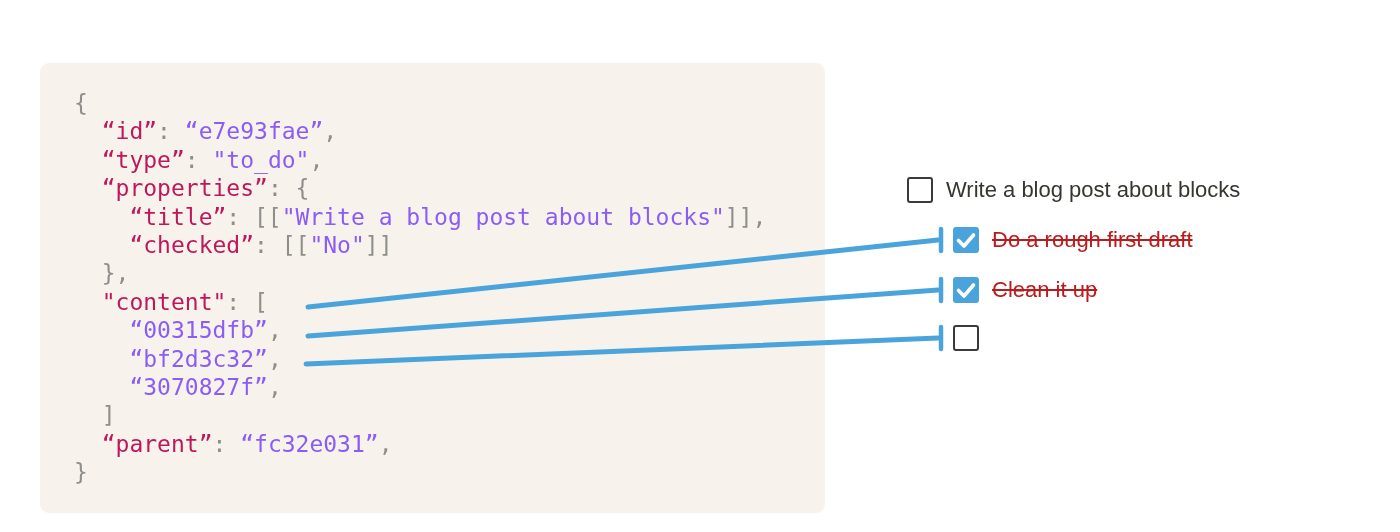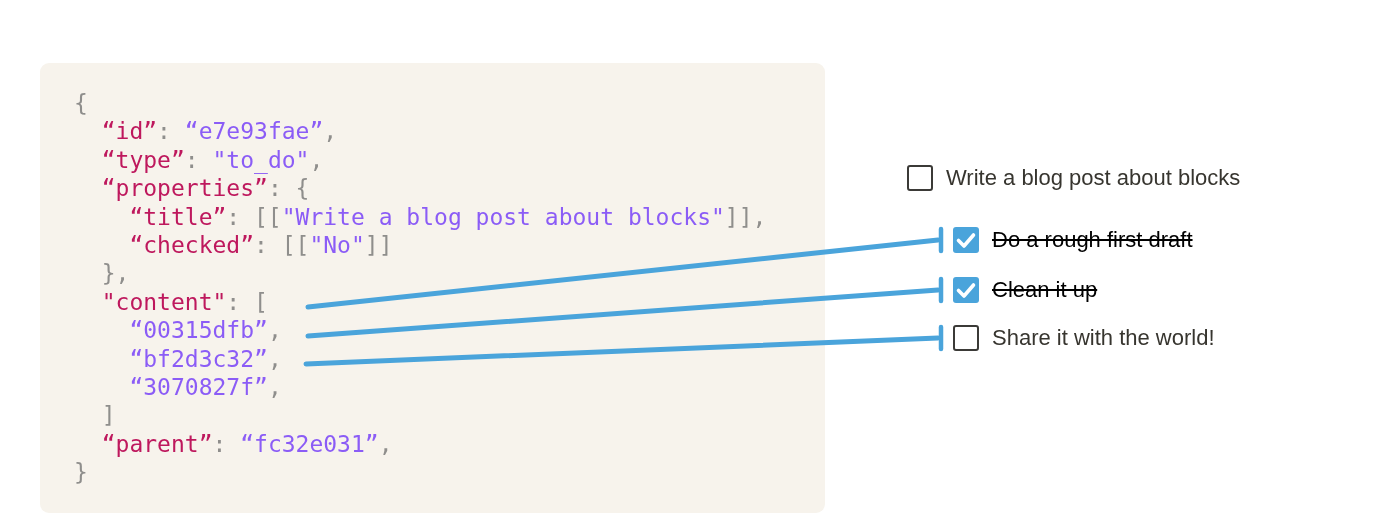--- a/index.html
+++ b/index.html
@@ -60,39 +60,39 @@
     background: #4aa4db;
   }
   .cb svg { display: block; }
   .todo-label {
     margin-left: 13px;
     font-size: 22px;
     color: #37352f;
     white-space: nowrap;
   }
   .todo-label.done {
-    color: #000000;
+    color: #b91c1c;
     text-decoration: line-through;
     text-decoration-thickness: 2px;
   }
   
   .connectors {
     position: absolute;
     left: 0;
     top: 0;
     pointer-events: none;
   }
 </style>
 </head>
 <body>
 
 <div class="canvas">
   <pre class="code-block" id="code"><div class="code-line"><span class="tok-punct">{</span></div><div class="code-line"><span class="tok-punct">  </span><span class="tok-key">“id”</span><span class="tok-punct">: </span><span class="tok-str">“e7e93fae”</span><span class="tok-punct">,</span></div><div class="code-line"><span class="tok-punct">  </span><span class="tok-key">“type”</span><span class="tok-punct">: </span><span class="tok-str">"to_do"</span><span class="tok-punct">,</span></div><div class="code-line"><span class="tok-punct">  </span><span class="tok-key">“properties”</span><span class="tok-punct">: {</span></div><div class="code-line"><span class="tok-punct">    </span><span class="tok-key">“title”</span><span class="tok-punct">: [[</span><span class="tok-str">"Write a blog post about blocks"</span><span class="tok-punct">]],</span></div><div class="code-line"><span class="tok-punct">    </span><span class="tok-key">“checked”</span><span class="tok-punct">: [[</span><span class="tok-str">"No"</span><span class="tok-punct">]]</span></div><div class="code-line"><span class="tok-punct">  },</span></div><div class="code-line"><span class="tok-punct">  </span><span class="tok-key">"content"</span><span class="tok-punct">: [</span></div><div class="code-line"><span class="tok-punct">    </span><span class="tok-str">“00315dfb”</span><span class="tok-punct">,</span></div><div class="code-line"><span class="tok-punct">    </span><span class="tok-str">“bf2d3c32”</span><span class="tok-punct">,</span></div><div class="code-line"><span class="tok-punct">    </span><span class="tok-str">“3070827f”</span><span class="tok-punct">,</span></div><div class="code-line"><span class="tok-punct">  ]</span></div><div class="code-line"><span class="tok-punct">  </span><span class="tok-key">“parent”</span><span class="tok-punct">: </span><span class="tok-str">“fc32e031”</span><span class="tok-punct">,</span></div><div class="code-line"><span class="tok-punct">}</span></div></pre>
   <div id="todos">
-      <div class="todo-row" style="top: 165px; left: 907px;">
+      <div class="todo-row" style="top: 177px; left: 907px;">
         <div class="cb unchecked"></div>
         <span class="todo-label">Write a blog post about blocks</span>
       </div>
       <div class="todo-row" style="top: 227px; left: 953px;">
         <div class="cb checked">
           <svg width="26" height="26" viewBox="0 0 26 26">
             <polyline points="5.5,13.5 11,19 20.5,8" fill="none" stroke="#ffffff" stroke-width="3.6" stroke-linecap="round" stroke-linejoin="round"></polyline>
           </svg>
         </div>
         <span class="todo-label done">Do a rough first draft</span>
@@ -100,21 +100,20 @@
       <div class="todo-row" style="top: 277px; left: 953px; justify-content: center;">
         <div class="cb checked">
           <svg width="26" height="26" viewBox="0 0 26 26">
             <polyline points="5.5,13.5 11,19 20.5,8" fill="none" stroke="#ffffff" stroke-width="3.6" stroke-linecap="round" stroke-linejoin="round"></polyline>
           </svg>
         </div>
         <span class="todo-label done">Clean it up</span>
       </div>
       <div class="todo-row" style="top: 325px; left: 953px;">
         <div class="cb unchecked"></div>
-        <span class="todo-label">Share it with the world!</span>
       </div>
     </div>
   <svg class="connectors" id="connectors" width="1400" height="532" viewBox="0 0 1400 532">
       <line x1="308" y1="307" x2="938" y2="240" stroke="#4aa4db" stroke-width="5" stroke-linecap="round"></line>
       <line x1="941" y1="229" x2="941" y2="251" stroke="#4aa4db" stroke-width="4.5" stroke-linecap="round"></line>
       <line x1="308" y1="336" x2="938" y2="290" stroke="#4aa4db" stroke-width="5" stroke-linecap="round"></line>
       <line x1="941" y1="279" x2="941" y2="301" stroke="#4aa4db" stroke-width="4.5" stroke-linecap="round"></line>
       <line x1="306" y1="364" x2="938" y2="338" stroke="#4aa4db" stroke-width="5" stroke-linecap="round"></line>
       <line x1="941" y1="327" x2="941" y2="349" stroke="#4aa4db" stroke-width="4.5" stroke-linecap="round"></line>
     </svg>

